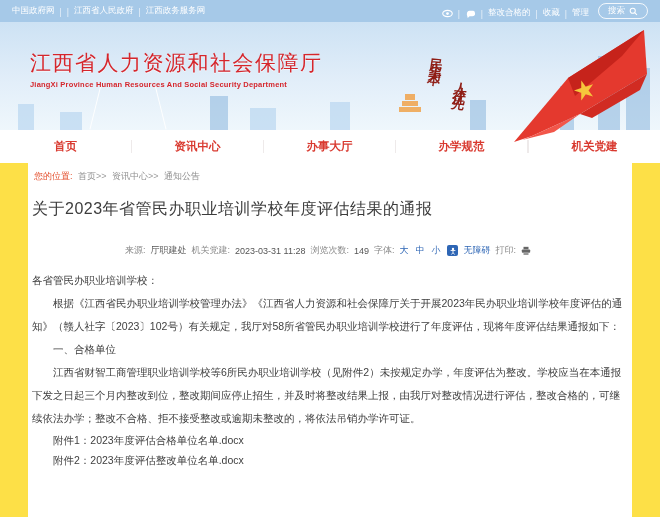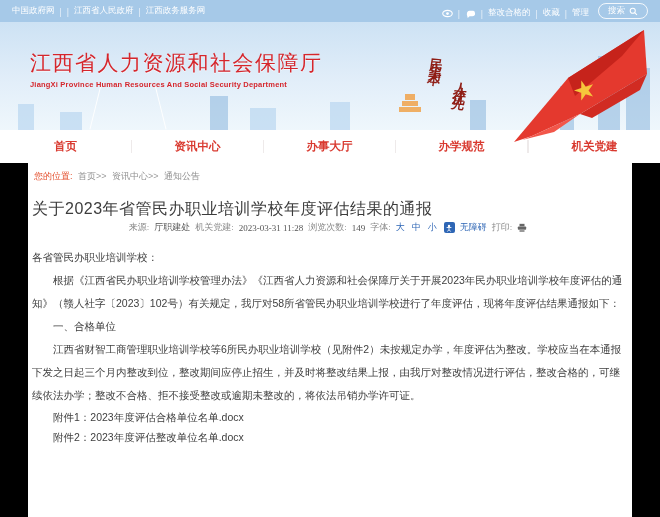--- a/index.html
+++ b/index.html
@@ -54,36 +54,36 @@
   .nav {
     height:33px; background:#ffffff; display:flex; align-items:center;
     position:relative; z-index:2;
   }
   .nav-item {
     flex:1; text-align:center; font-size:11.5px; font-weight:bold;
     color:#d93a30; cursor:pointer; white-space:nowrap;
   }
   .nav-sep { width:1px; height:13px; background:#eeeaea; }
   
-  .main { background:#000000; height:354px; }
+  .main { background:#fde047; height:354px; }
   .content {
     width:604px; margin:0 auto; background:#ffffff; height:100%;
     padding:7px 8px 0 4px;
   }
   .crumb { font-size:9px; color:#9b9b9b; padding-left:2px; }
   .crumb .loc { color:#e4502e; margin-right:3px; }
   .crumb .ci { color:#8f8f8f; cursor:pointer; }
   .crumb .csep { margin:0 3px 0 0; }
   .art-title {
     text-align:left; font-size:16px; font-weight:normal; color:#3c3c3c;
     margin-top:16px; letter-spacing:.5px;
   }
   .meta {
-    margin-top:1px; text-align:center; font-size:9px; color:#8a8a8a;
-    display:flex; justify-content:center; align-items:center; gap:5px;font-family:Liberation Serif, serif;
+    margin-top:24px; text-align:center; font-size:9px; color:#8a8a8a;
+    display:flex; justify-content:center; align-items:center; gap:5px;
   }
   .meta .val { color:#555; }
   .meta .blue { color:#2e66b5; cursor:pointer; }
   .meta .fs { margin-right:2px; }
   .a11y-badge {
     display:inline-flex; width:11px; height:11px; background:#2e66b5;
     border-radius:2px; align-items:center; justify-content:center; cursor:pointer;
   }
   .body-text { margin-top:12px; font-size:10.5px; color:#404040; }
   .body-text p { line-height:23px; }

